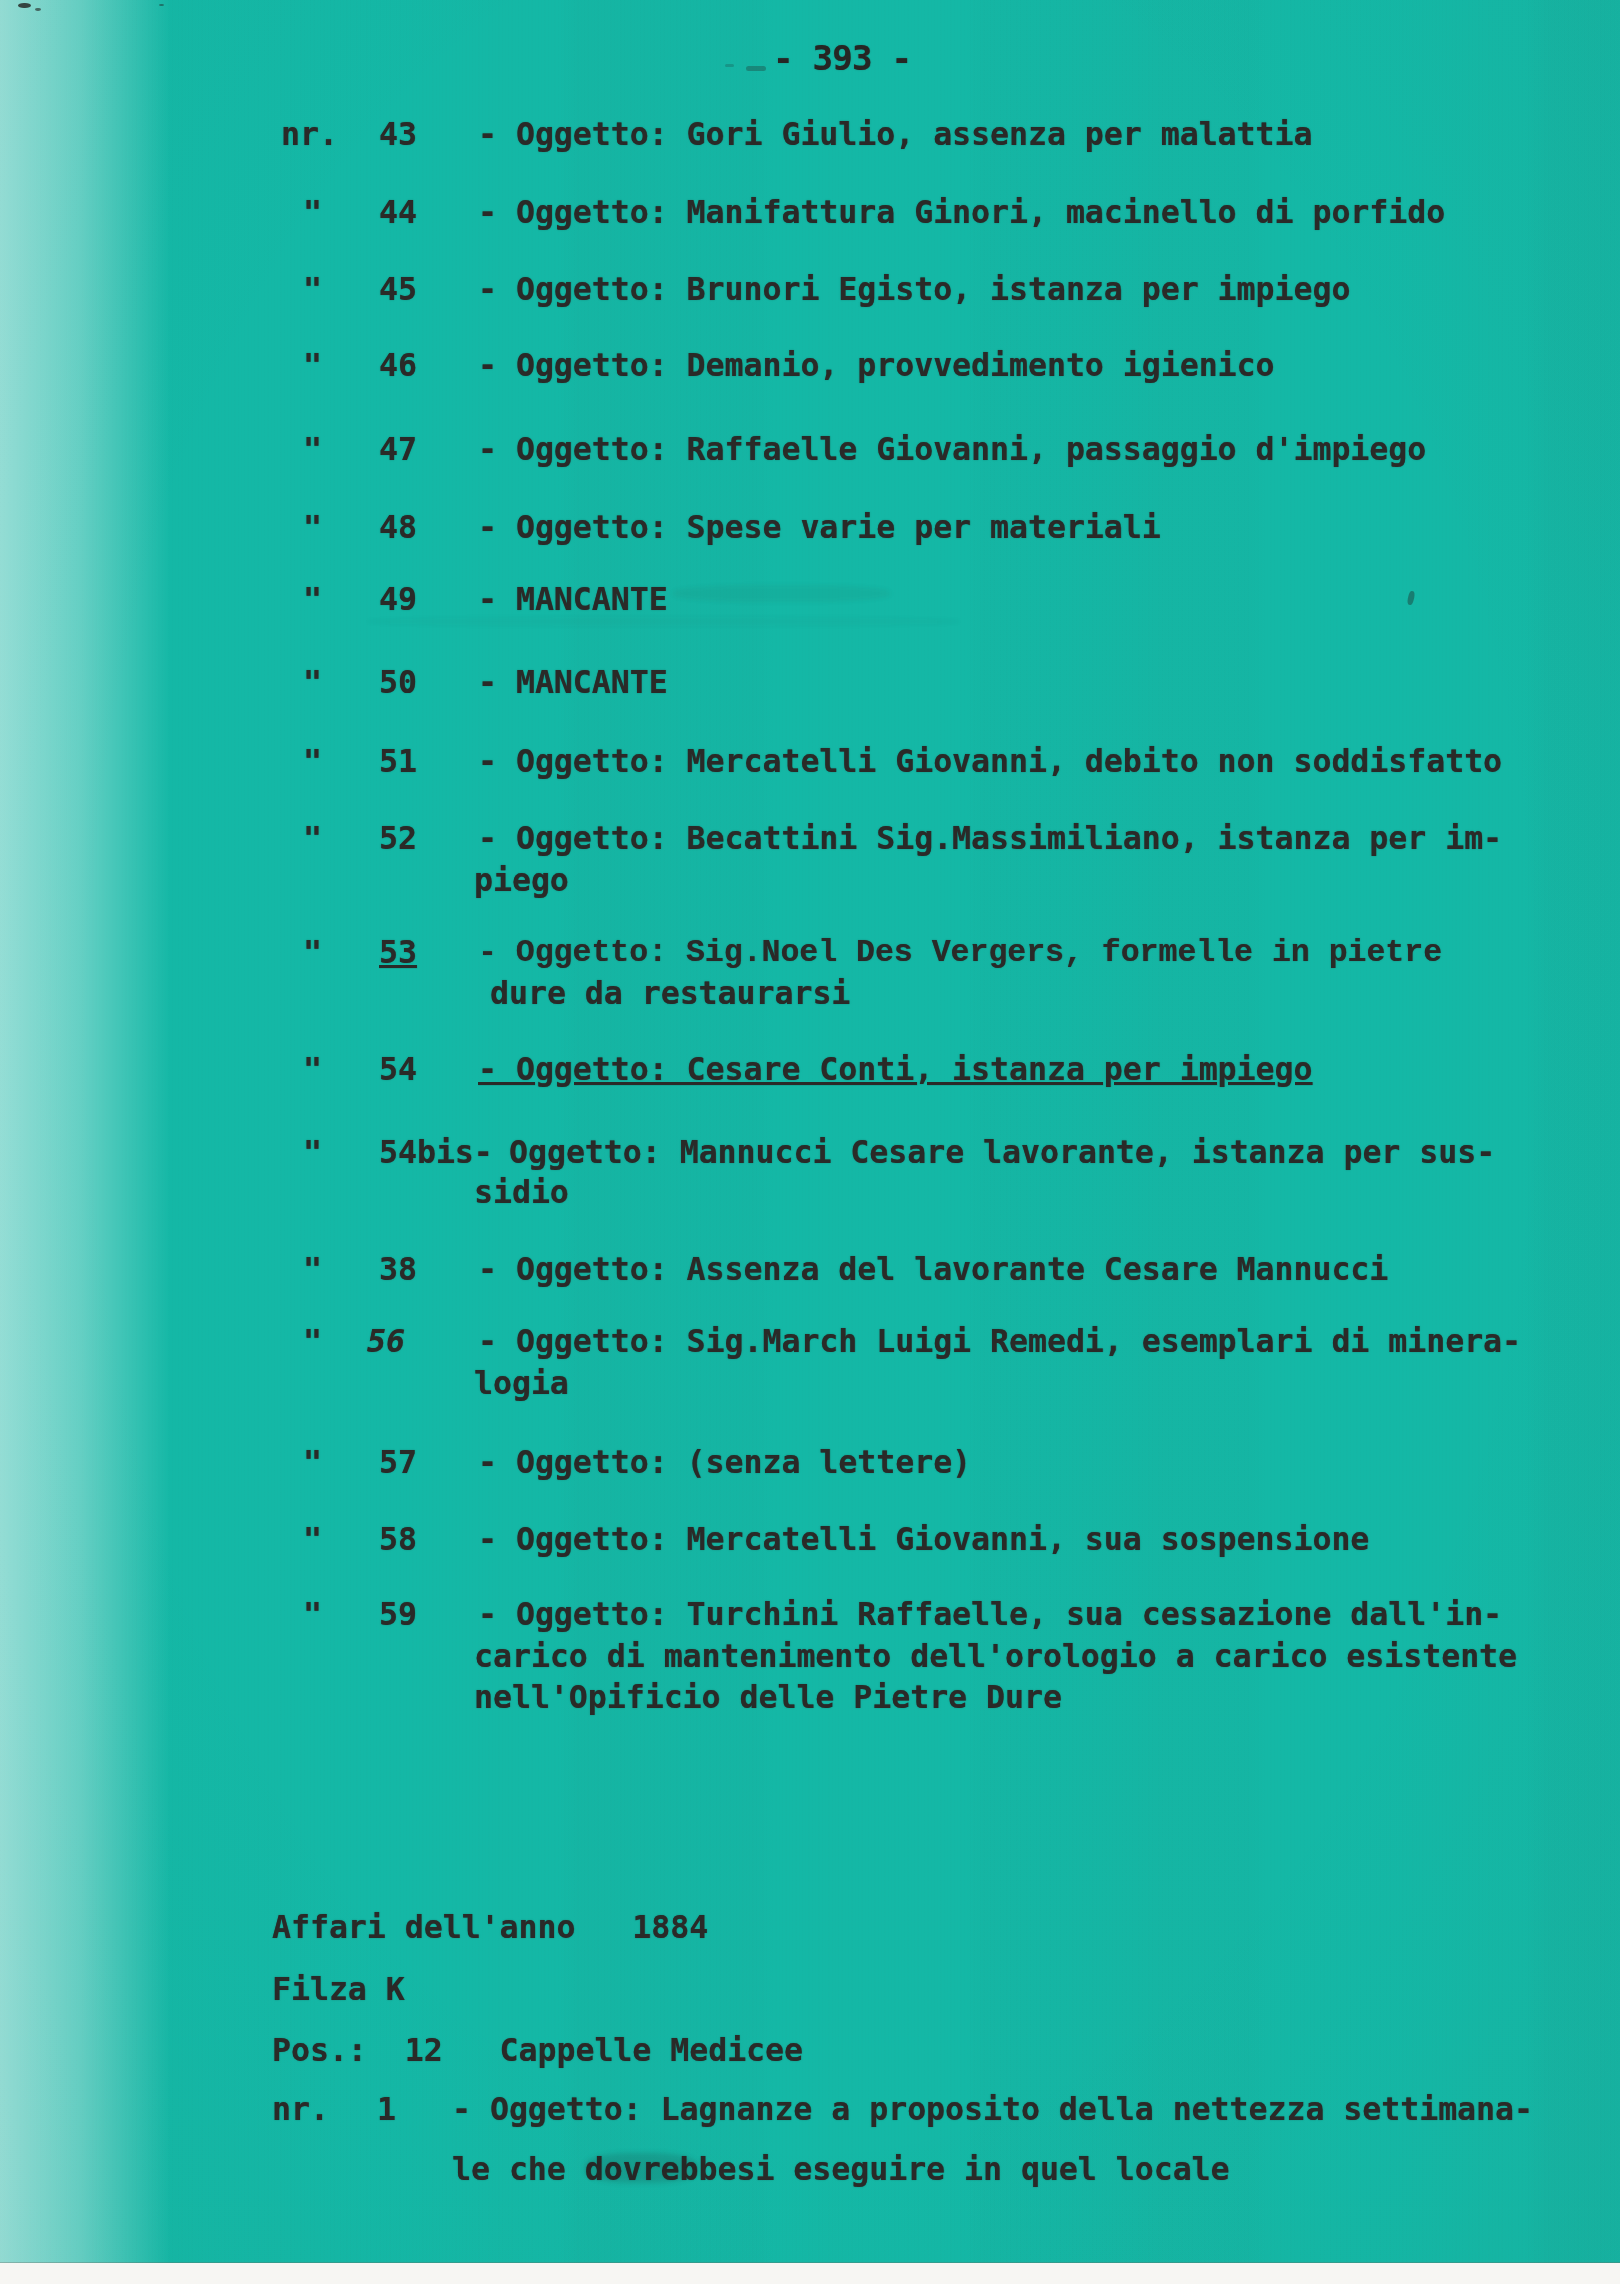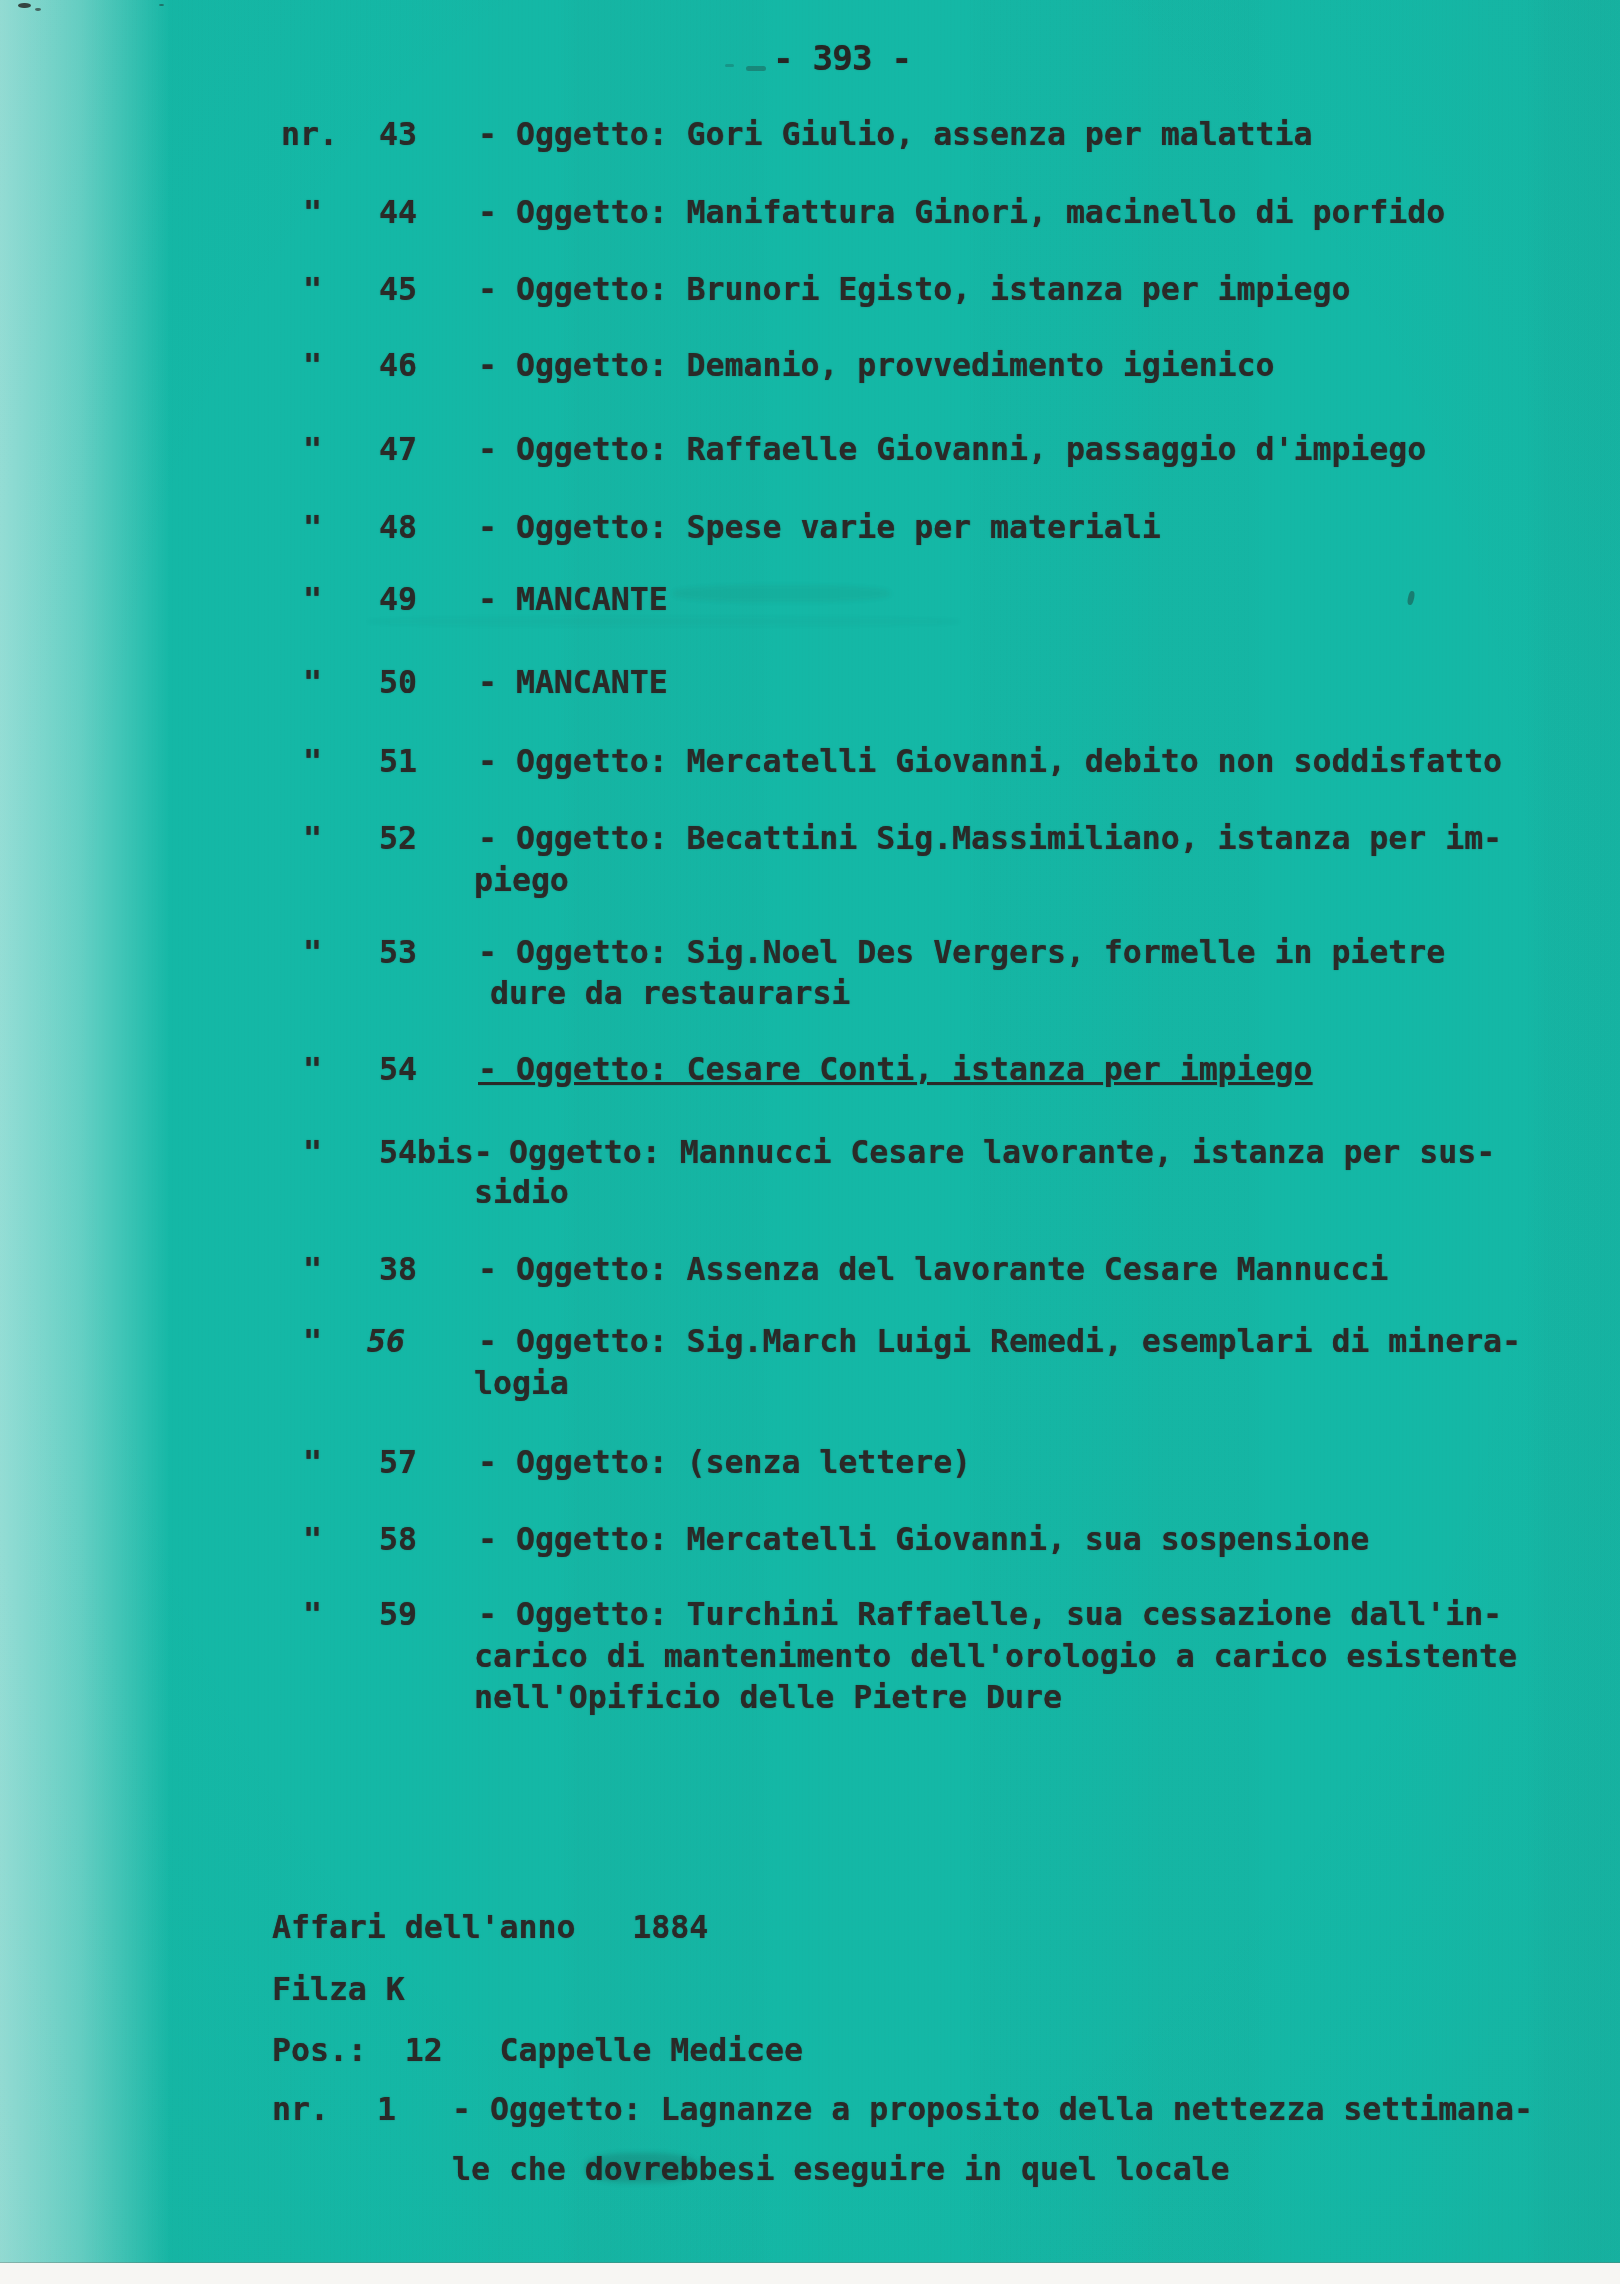--- a/index.html
+++ b/index.html
@@ -78,22 +78,22 @@
       <div class="tx" style="left: 379px; top: 667px;">50</div>
       <div class="tx" style="left: 478px; top: 667px;">- MANCANTE</div>
       <div class="tx" style="left: 303px; top: 746px;">"</div>
       <div class="tx" style="left: 379px; top: 746px;">51</div>
       <div class="tx" style="left: 478px; top: 746px;">- Oggetto: Mercatelli Giovanni, debito non soddisfatto</div>
       <div class="tx" style="left: 303px; top: 823px;">"</div>
       <div class="tx" style="left: 379px; top: 823px;">52</div>
       <div class="tx" style="left: 478px; top: 823px;">- Oggetto: Becattini Sig.Massimiliano, istanza per im-</div>
       <div class="tx" style="left: 474px; top: 865px;">piego</div>
       <div class="tx" style="left: 303px; top: 937px;">"</div>
-      <div class="tx" style="left: 379px; top: 937px;">53</div>
-      <div class="tx" style="left: 478px; top: 937px;">- Oggetto: Sig.Noel Des Vergers, formelle in pietre</div>
+      <div class="tx" style="left: 379px; top: 937px; text-decoration: underline;">53</div>
+      <div class="tx" style="left: 478px; top: 937px; font-family: Liberation Mono, monospace;">- Oggetto: Sig.Noel Des Vergers, formelle in pietre</div>
       <div class="tx" style="left: 490px; top: 978px;">dure da restaurarsi</div>
       <div class="tx" style="left: 303px; top: 1054px;">"</div>
       <div class="tx" style="left: 379px; top: 1054px;">54</div>
       <div class="tx" style="left: 478px; top: 1054px; text-decoration: underline;">- Oggetto: Cesare Conti, istanza per impiego</div>
       <div class="tx" style="left: 303px; top: 1137px;">"</div>
       <div class="tx" style="left: 379px; top: 1137px;">54bis-</div>
       <div class="tx" style="left: 509px; top: 1137px;">Oggetto: Mannucci Cesare lavorante, istanza per sus-</div>
       <div class="tx" style="left: 474px; top: 1177px;">sidio</div>
       <div class="tx" style="left: 303px; top: 1254px;">"</div>
       <div class="tx" style="left: 379px; top: 1254px;">38</div>

